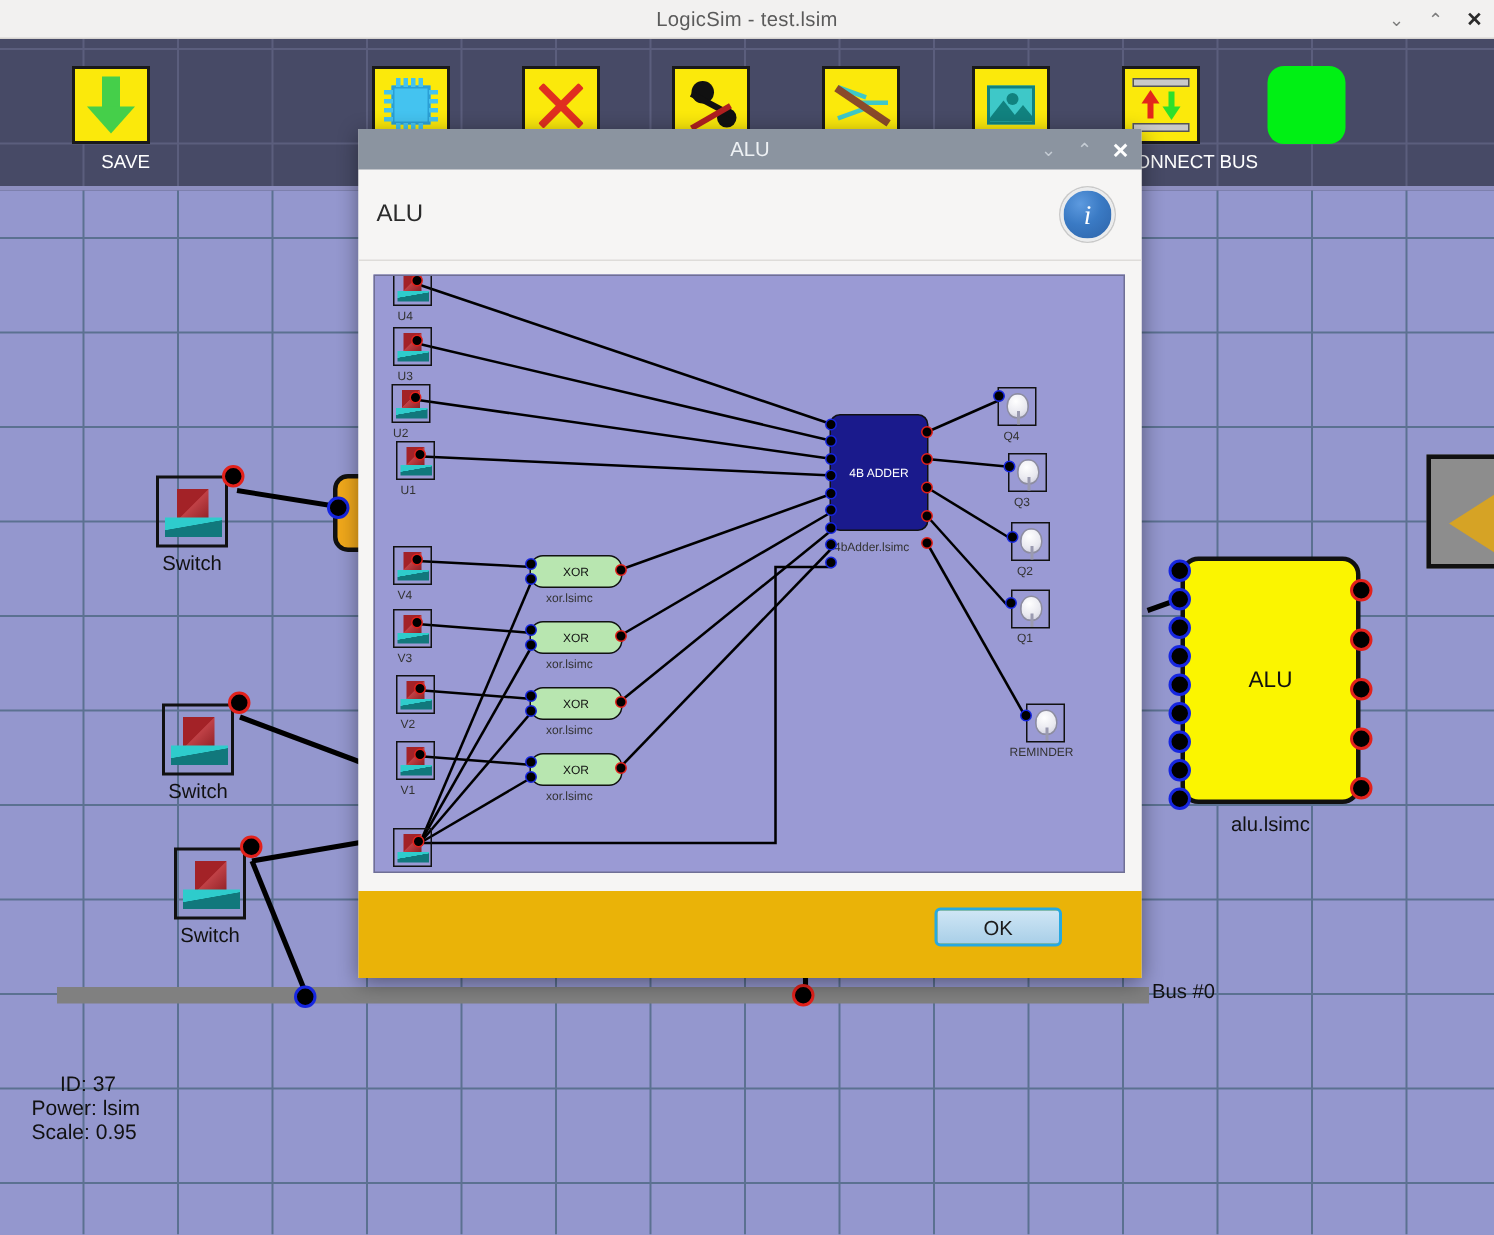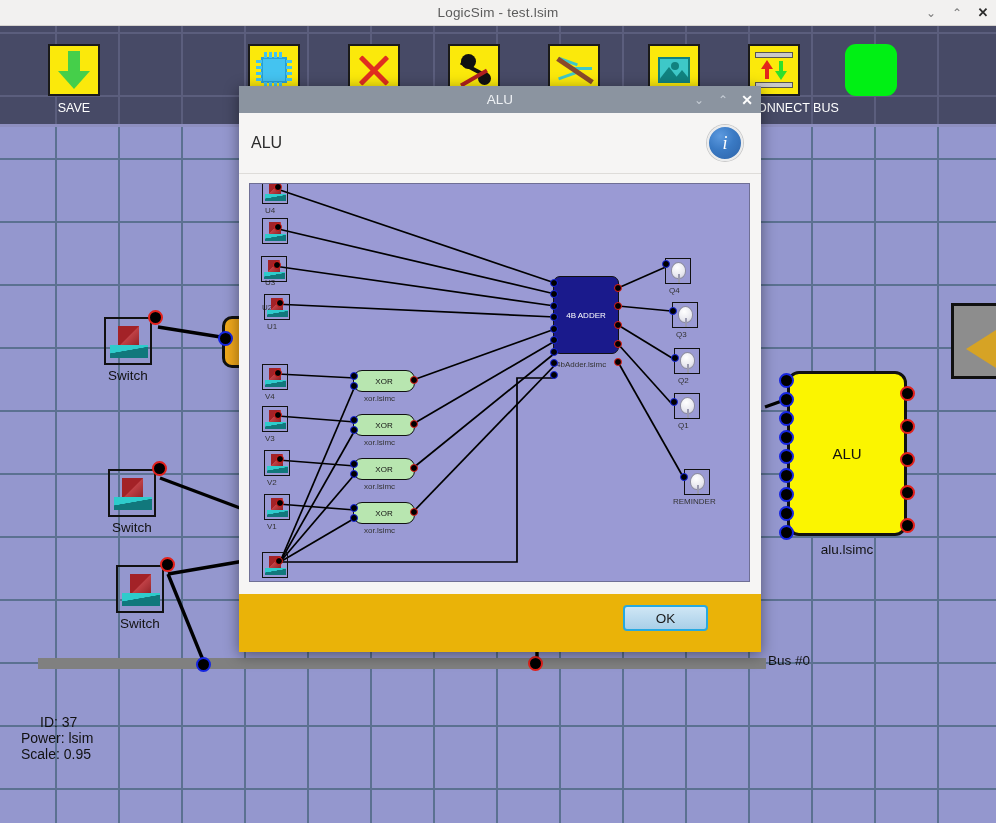--- a/index.html
+++ b/index.html
@@ -49,21 +49,21 @@
     background: #474a66;
     background-image:
       linear-gradient(to right, #5b5e7d 1.6px, transparent 1.6px),
       linear-gradient(to bottom, #5b5e7d 1.6px, transparent 1.6px);
     background-size: 63px 63px;
     background-position: -8px 6px;
     border-bottom: 3px solid #8e8fc0;
   }
   .tool {
     position: absolute; top: 18px; width: 52px;
-    text-align: center;
+    text-align: right;
   }
   .tool .btn {
     width: 52px; height: 52px;
     background: #fbe90b;
     border: 2px solid #1a1a1a;
     position: relative;
     display: flex; align-items: center; justify-content: center;
     overflow: hidden;
   }
   .tool .lbl {
@@ -455,28 +455,28 @@
           <div class="r"></div>
           <div class="t"></div>
         </div>
         <div class="m-lbl" style="left:15px; top:22px;">U4</div>
         <div class="m-pin o" style="left:24px; top:-1px;"></div>
 
         <div class="m-sw" style="left:12px; top:34px;">
           <div class="r"></div>
           <div class="t"></div>
         </div>
-        <div class="m-lbl" style="left:15px; top:62px;margin-top:32px;">U3</div>
+        <div class="m-lbl" style="left:15px; top:62px;">U3</div>
         <div class="m-pin o" style="left:24px; top:39px;"></div>
 
         <div class="m-sw" style="left:11px; top:72px;">
           <div class="r"></div>
           <div class="t"></div>
         </div>
-        <div class="m-lbl" style="left:12px; top:100px;margin-top:19px;">U2</div>
+        <div class="m-lbl" style="left:12px; top:100px;">U2</div>
         <div class="m-pin o" style="left:23px; top:77px;"></div>
 
         <div class="m-sw" style="left:14px; top:110px;">
           <div class="r"></div>
           <div class="t"></div>
         </div>
         <div class="m-lbl" style="left:17px; top:138px;">U1</div>
         <div class="m-pin o" style="left:26px; top:115px;"></div>
 
         <div class="m-sw" style="left:12px; top:180px;">

